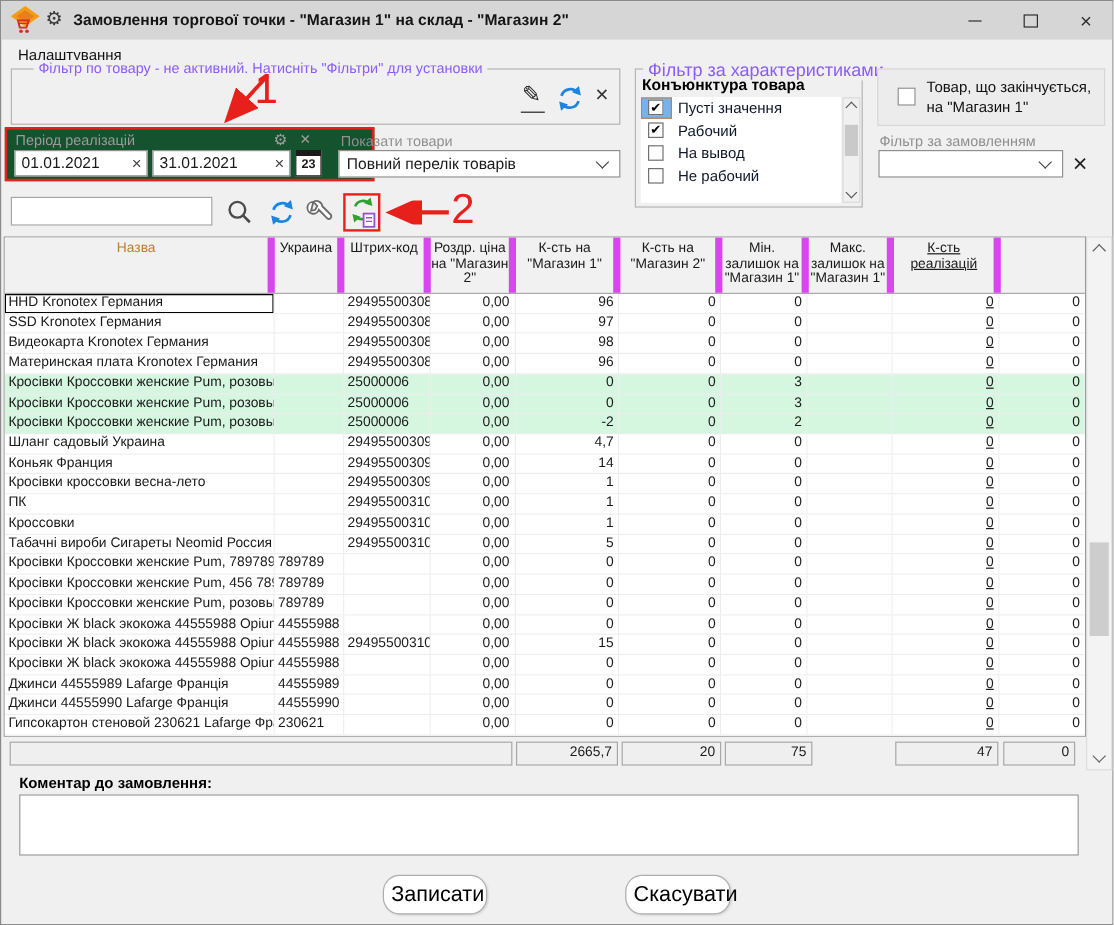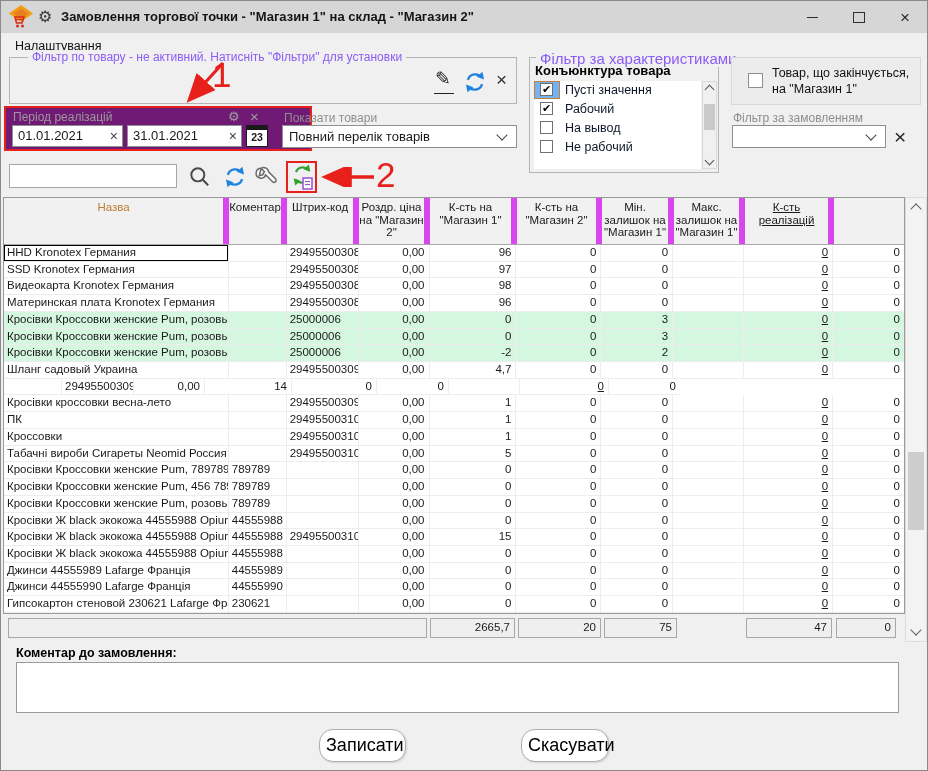--- a/index.html
+++ b/index.html
@@ -24,21 +24,21 @@
   .gb-product{left:8px;top:56px;width:508px;height:47px;}
   .gb-char{left:528px;top:56px;width:190px;height:116px;}
   .gb-char .legend{left:6px;font-size:15px;}
   
   .icon-btn{position:absolute;cursor:pointer;}
   .pencil{left:434px;top:66px;font-size:19px;color:#222;}
   .pencil-underline{position:absolute;left:433px;top:92px;width:20px;height:0;border-top:1.6px solid #222;}
   .refresh1{left:464px;top:70px;}
   .xsmall{left:495px;top:68px;font-size:19px;color:#333;line-height:22px;}
   
-  .period-box{position:absolute;left:3px;top:105px;width:308px;height:45px;border:2px solid #e8201c;background:#701a75;box-sizing:border-box;padding-left:13px;}
+  .period-box{position:absolute;left:3px;top:105px;width:308px;height:45px;border:2px solid #e8201c;background:#14532d;box-sizing:border-box;padding-left:13px;}
   .period-label{position:absolute;left:7px;top:2px;font-size:12px;color:#9a9a9a;}
   .period-gear{position:absolute;left:222px;top:1px;font-size:13px;color:#9e9e9e;}
   .period-x{position:absolute;left:244px;top:0px;font-size:15px;color:#9e9e9e;}
   .datefield{position:absolute;top:17px;height:22px;background:#fff;border:1px solid #8f8f8f;box-sizing:border-box;font-size:13px;line-height:20px;}
   .datefield .val{position:absolute;left:5px;top:0;}
   .datefield .clear{position:absolute;right:4px;top:0px;font-size:14px;color:#444;cursor:pointer;}
   .date-from{left:6px;width:111px;}
   .date-to{left:121px;width:115px;}
   .cal-btn{position:absolute;left:240px;top:17px;width:22px;height:22px;background:#fff;border:1.6px solid #1a1a1a;border-top:5px solid #1a1a1a;box-sizing:border-box;font-size:10.5px;font-weight:bold;text-align:center;line-height:14px;cursor:pointer;}
   
@@ -261,21 +261,21 @@
     </svg>
   </div>
   <svg width="62" height="20" viewBox="0 0 62 20" style="position:absolute;left:315px;top:166px;">
     <line x1="58" y1="10" x2="12" y2="10" stroke="#e8201c" stroke-width="3.4" marker-end="url(#ah)"></line>
   </svg>
   <div class="bignum num2">2</div>
 
   <div class="tablewrap">
     <div class="thead">
       <div class="hcell name col0">Назва</div>
-      <div class="hcell col1">Коментар</div>
+      <div class="hcell col1">Украина</div>
       <div class="hcell col2">Штрих-код</div>
       <div class="hcell col3">Роздр. ціна на "Магазин 2"</div>
       <div class="hcell col4">К-сть на "Магазин 1"</div>
       <div class="hcell col5">К-сть на "Магазин 2"</div>
       <div class="hcell col6">Мін. залишок на "Магазин 1"</div>
       <div class="hcell col7">Макс. залишок на "Магазин 1"</div>
       <div class="hcell col8">К-сть реалізацій</div>
     </div>
     <div class="tbody">
         <div class="trow">
@@ -368,20 +368,21 @@
     <div class="td txt col2">294955003093</div>
     <div class="td num col3">0,00</div>
     <div class="td num col4">4,7</div>
     <div class="td num col5">0</div>
     <div class="td num col6">0</div>
     <div class="td num col7"></div>
     <div class="td num col8">0</div>
     <div class="td num col9">0</div>
   </div>
         <div class="trow">
+    <div class="td txt col0">Коньяк Франция</div>
     <div class="td txt col1"></div>
     <div class="td txt col2">294955003098</div>
     <div class="td num col3">0,00</div>
     <div class="td num col4">14</div>
     <div class="td num col5">0</div>
     <div class="td num col6">0</div>
     <div class="td num col7"></div>
     <div class="td num col8">0</div>
     <div class="td num col9">0</div>
   </div>

